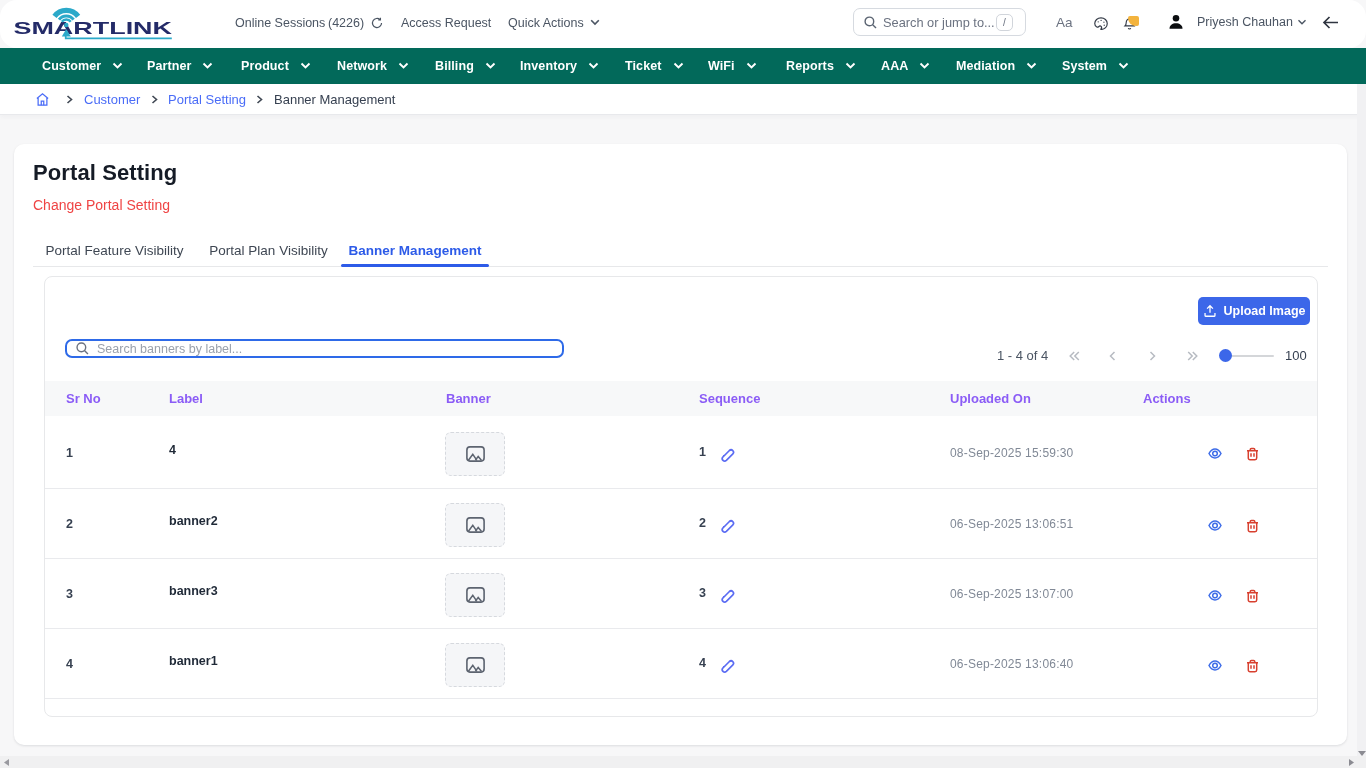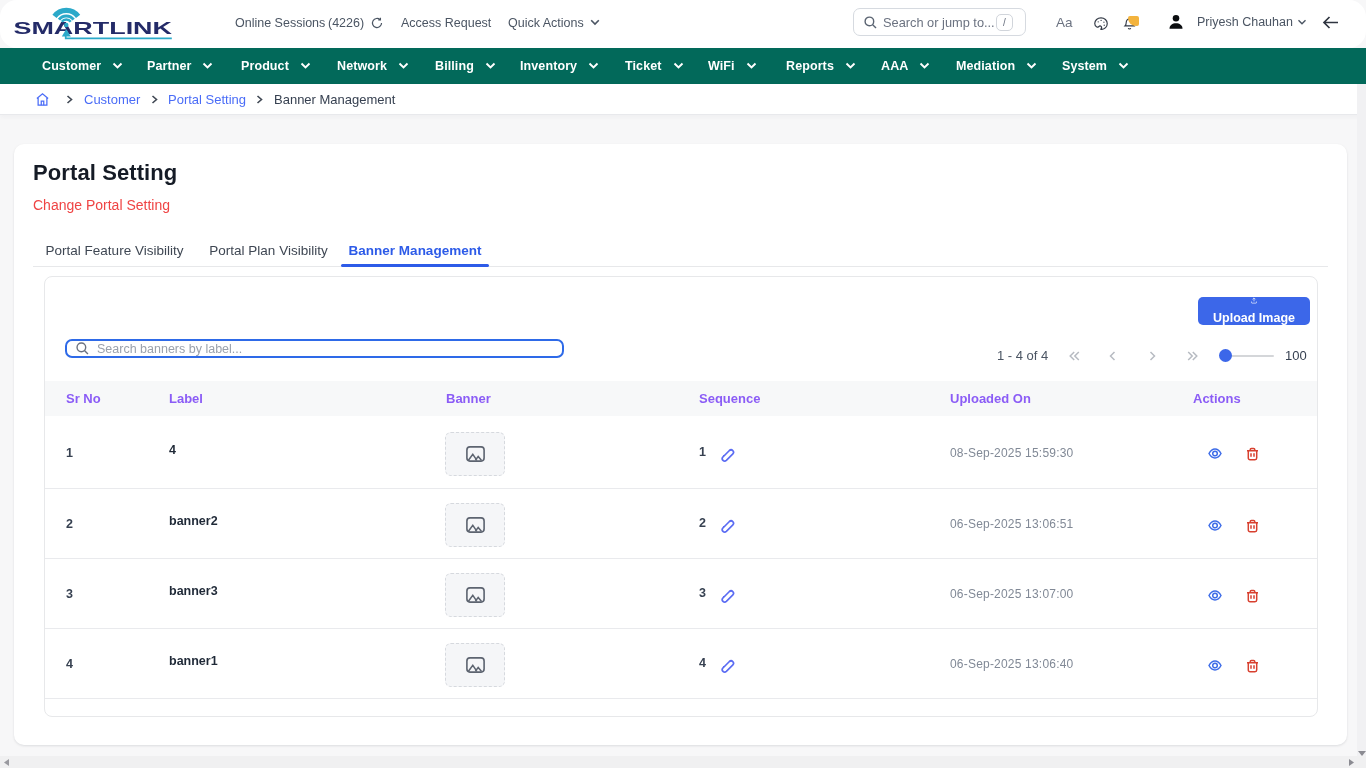--- a/index.html
+++ b/index.html
@@ -24,41 +24,41 @@
   
   #card { position:absolute; left:14px; top:144px; width:1333px; height:601px; background:#ffffff; border-radius:10px; box-shadow:0 1px 3px rgba(16,24,40,.08), 0 1px 2px rgba(16,24,40,.04); }
   #ttl { position:absolute; left:19px; top:16px; font-size:22px; font-weight:700; color:#151b26; letter-spacing:.1px; }
   #sub { position:absolute; left:19px; top:53px; font-size:14px; color:#ef4444; }
   .tab { position:absolute; top:90px; height:33px; display:flex; align-items:center; justify-content:center; font-size:13.5px; color:#3f4753; font-weight:500; }
   #tabline { position:absolute; left:19px; top:122px; width:1295px; height:1px; background:#e7e8ea; }
   #tabu { position:absolute; left:327px; top:120px; width:148px; height:3px; background:#2d5be8; border-radius:2px; }
 
   
   #panel { position:absolute; left:30px; top:132px; width:1274px; height:441px; border:1px solid #e7e8ea; border-radius:8px; background:#ffffff; }
-  #upbtn { position:absolute; left:1153px; top:20px; width:112px; height:28px; background:#3c67e9; border-radius:5px; color:#fff; font-size:12.5px; font-weight:700; display:flex; align-items:center; justify-content:center; gap:7px;flex-direction:column; }
+  #upbtn { position:absolute; left:1153px; top:20px; width:112px; height:28px; background:#3c67e9; border-radius:5px; color:#fff; font-size:12.5px; font-weight:700; display:flex; align-items:center; justify-content:center; gap:7px; }
   #sinp { position:absolute; left:20px; top:62px; width:499px; height:19px; border:2px solid #2e6ae8; border-radius:7px; background:#fff; display:flex; align-items:center; }
   #sinp span { color:#9aa1ac; font-size:12.5px; margin-left:8px; }
   .pgt { position:absolute; font-size:13px; color:#4b5563; white-space:nowrap; }
 
   
   #thead { position:absolute; left:0; top:104px; width:1272px; height:35px; background:#f7f8f9; }
   .th { position:absolute; top:0; height:35px; display:flex; align-items:center; font-size:13px; font-weight:700; color:#8b5cf6; }
   .row { position:absolute; left:0; width:1272px; border-bottom:1px solid #e9eaed; }
   .cell { position:absolute; font-size:13px; color:#374151; }
   .lbl { font-weight:700; font-size:12.5px; color:#1f2937; }
   .bph { position:absolute; width:60px; height:44px; background:#f5f6f8; border:1px dashed #d6d9de; border-radius:6px; display:flex; align-items:center; justify-content:center; }
   .date { font-size:12px; color:#818996; letter-spacing:.2px; }
 
   
   .c1 { left:21px; }
   .c2 { left:124px;text-align:center; }
   .c3 { left:401px; }
   .c4 { left:654px; }
   .c5 { left:905px; }
-  .c6 { left:1148px; }
+  .c6 { left:1098px; }
 
   
   #hsb { position:absolute; left:0; top:756px; width:1357px; height:12px; background:#f0f0f1; }
 </style>
 </head>
 <body>
 
 <div id="hdr">
 
   <div class="abs" style="left:13px; top:2px; width:162px; height:42px;">

